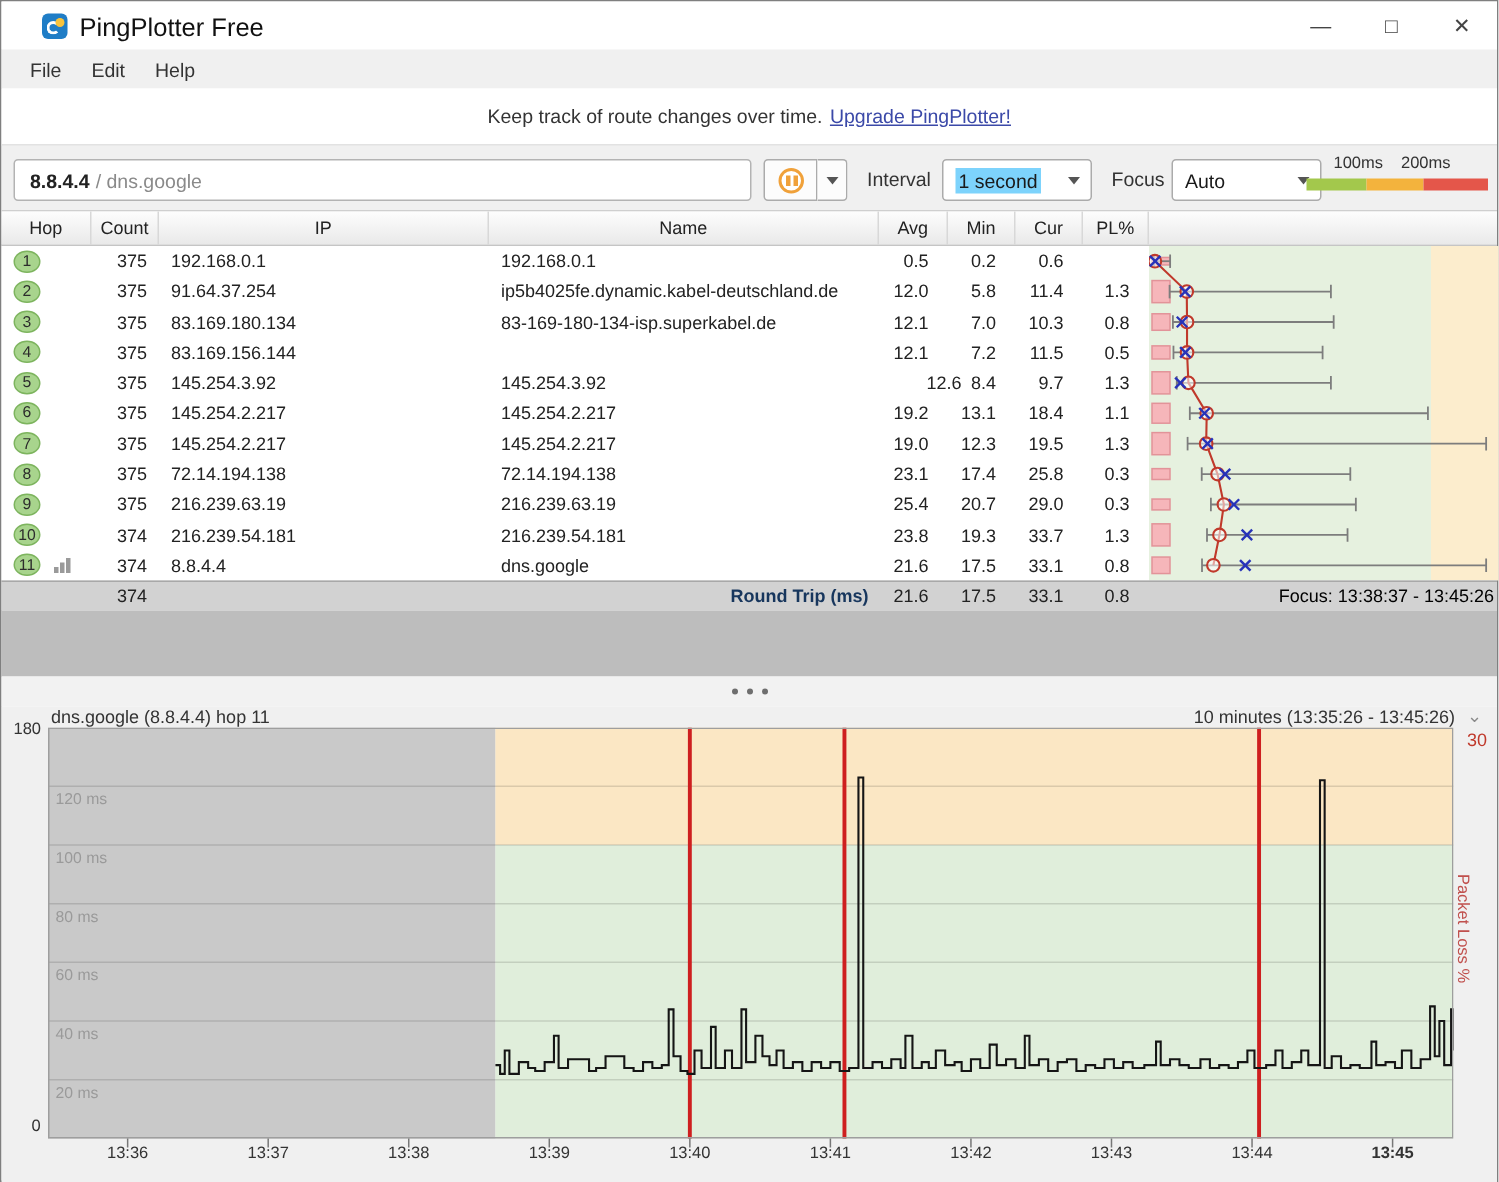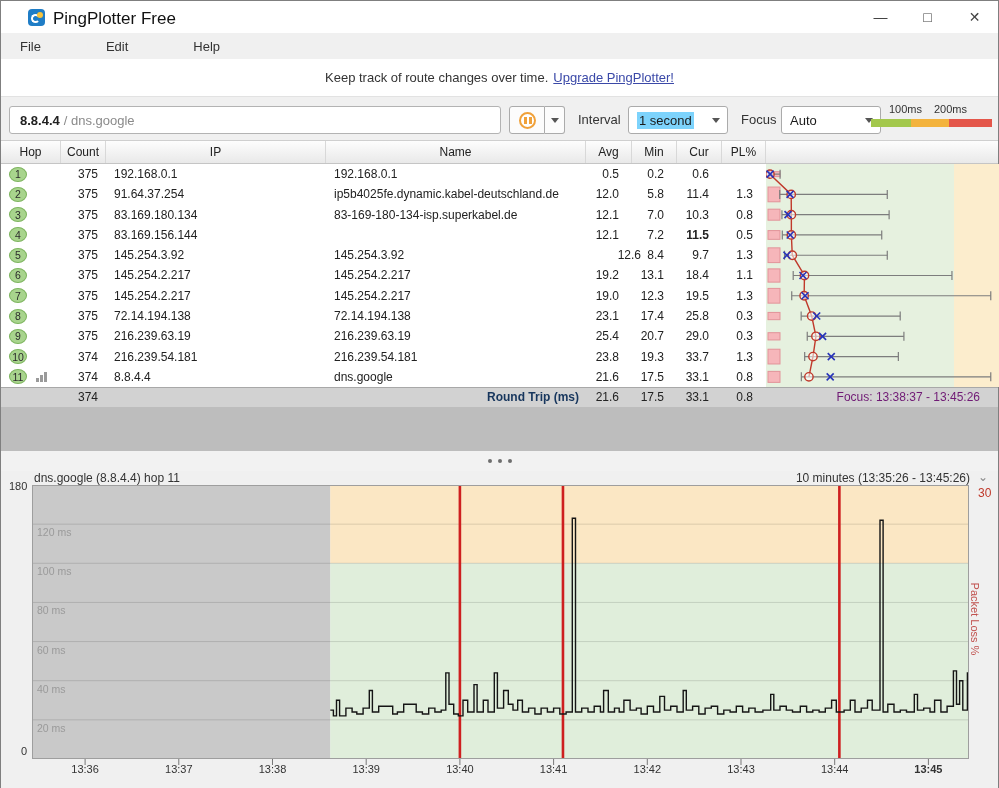--- a/index.html
+++ b/index.html
@@ -15,21 +15,21 @@
   .appicon .dot { position:absolute; left:9px; top:3px; width:6px; height:6px; border-radius:50%; background:#f7c33d; }
   .appicon .arc { position:absolute; left:3px; top:5px; width:9px; height:9px; border:2px solid #fff;
     border-radius:50%; border-right-color:transparent; }
   .apptitle { position:absolute; left:52px; top:8px; font-size:17px; color:#111; }
   .winbtns { position:absolute; right:0; top:0; height:32px; display:flex; }
   .winbtn { width:47px; height:32px; display:flex; align-items:center; justify-content:center;
     font-size:14px; color:#444; }
 
   
   .menubar { position:absolute; left:0; top:32px; width:100%; height:26px; background:#f0f0f0;
-    display:flex; align-items:center; padding-left:9px;gap:45px; }
+    display:flex; align-items:center; padding-left:9px; }
   .menuitem { font-size:13px; color:#333; padding:0 10px; }
 
   
   .banner { position:absolute; left:0; top:58px; width:100%; height:37px; background:#fff;
     display:flex; align-items:center; justify-content:center; font-size:13px; color:#333; }
   .banner a { color:#3b49a8; text-decoration:underline; margin-left:5px; }
 
   
   .toolbar { position:absolute; left:0; top:95px; width:100%; height:45px; background:#f0f0f0;
     border-top:1px solid #e2e2e2; border-bottom:1px solid #cfcfcf; }
@@ -82,21 +82,21 @@
   .graphicon i { width:3px; background:#9a9a9a; display:block; }
   .lat-bg { position:absolute; left:765px; top:0; width:234px; height:223px;
     background:linear-gradient(90deg,#e6f1df 0,#e6f1df 188px,#fcedcd 188px,#fcedcd 100%); }
   #latsvg { position:absolute; left:765px; top:0; }
 
   .summary { position:absolute; left:0; top:386px; width:100%; height:20px; background:#d2d2d2;
     border-top:1px solid #a8a8a8; font-size:12px; }
   .s-count { position:absolute; left:60px; width:45px; top:2px; text-align:right; padding-right:8px; color:#222; }
   .s-label { position:absolute; left:105px; width:473px; top:2px; text-align:right; font-weight:bold; color:#17365d; }
   .s-num { position:absolute; top:2px; text-align:right; padding-right:13px; color:#222; }
-  .s-focus { position:absolute; left:749px; width:230px; top:2px; text-align:right; color:#701a75; }
+  .s-focus { position:absolute; left:765px; width:230px; top:2px; text-align:right; color:#000000; }
 
   .gap { position:absolute; left:0; top:406px; width:100%; height:44px; background:#bdbdbd; }
   .splitter { position:absolute; left:0; top:450px; width:100%; height:20px; background:#f2f2f2;
     display:flex; align-items:center; justify-content:center; gap:6px; }
   .splitter i { width:4px; height:4px; border-radius:50%; background:#6e6e6e; display:block; }
 
   
   .gpanel { position:absolute; left:0; top:470px; width:100%; height:317px; background:#f0f0f0; }
   .gtitle { position:absolute; left:33px; top:0; font-size:12px; color:#333; }
   .grange { position:absolute; right:28px; top:0; font-size:12px; color:#333; }
@@ -229,21 +229,21 @@
         <div class="cell num" style="left: 721px; width: 44px;">0.8</div>
       </div>
       <div class="trow" style="top: 60.8182px;">
         <div class="cell" style="left: 0px; width: 60px;">
           <span class="hopbadge">4</span>
         </div>
         <div class="cell num" style="left: 60px; width: 45px; padding-right: 8px;">375</div>
         <div class="cell" style="left: 105px; width: 220px; padding-left: 8px;">83.169.156.144</div>
         <div class="cell num" style="left: 585px; width: 46px;">12.1</div>
         <div class="cell num" style="left: 631px; width: 45px;">7.2</div>
-        <div class="cell num" style="left: 676px; width: 45px; font-weight: bold;">11.5</div>
+        <div class="cell num" style="left: 676px; width: 45px;">11.5</div>
         <div class="cell num" style="left: 721px; width: 44px;">0.5</div>
       </div>
       <div class="trow" style="top: 81.0909px;">
         <div class="cell" style="left: 0px; width: 60px;">
           <span class="hopbadge">5</span>
         </div>
         <div class="cell num" style="left: 60px; width: 45px; padding-right: 8px;">375</div>
         <div class="cell" style="left: 105px; width: 220px; padding-left: 8px;">145.254.3.92</div>
         <div class="cell" style="left: 325px; width: 260px; padding-left: 8px;">145.254.3.92</div>
         <div class="cell num" style="left: 607px; width: 46px;">12.6</div>

